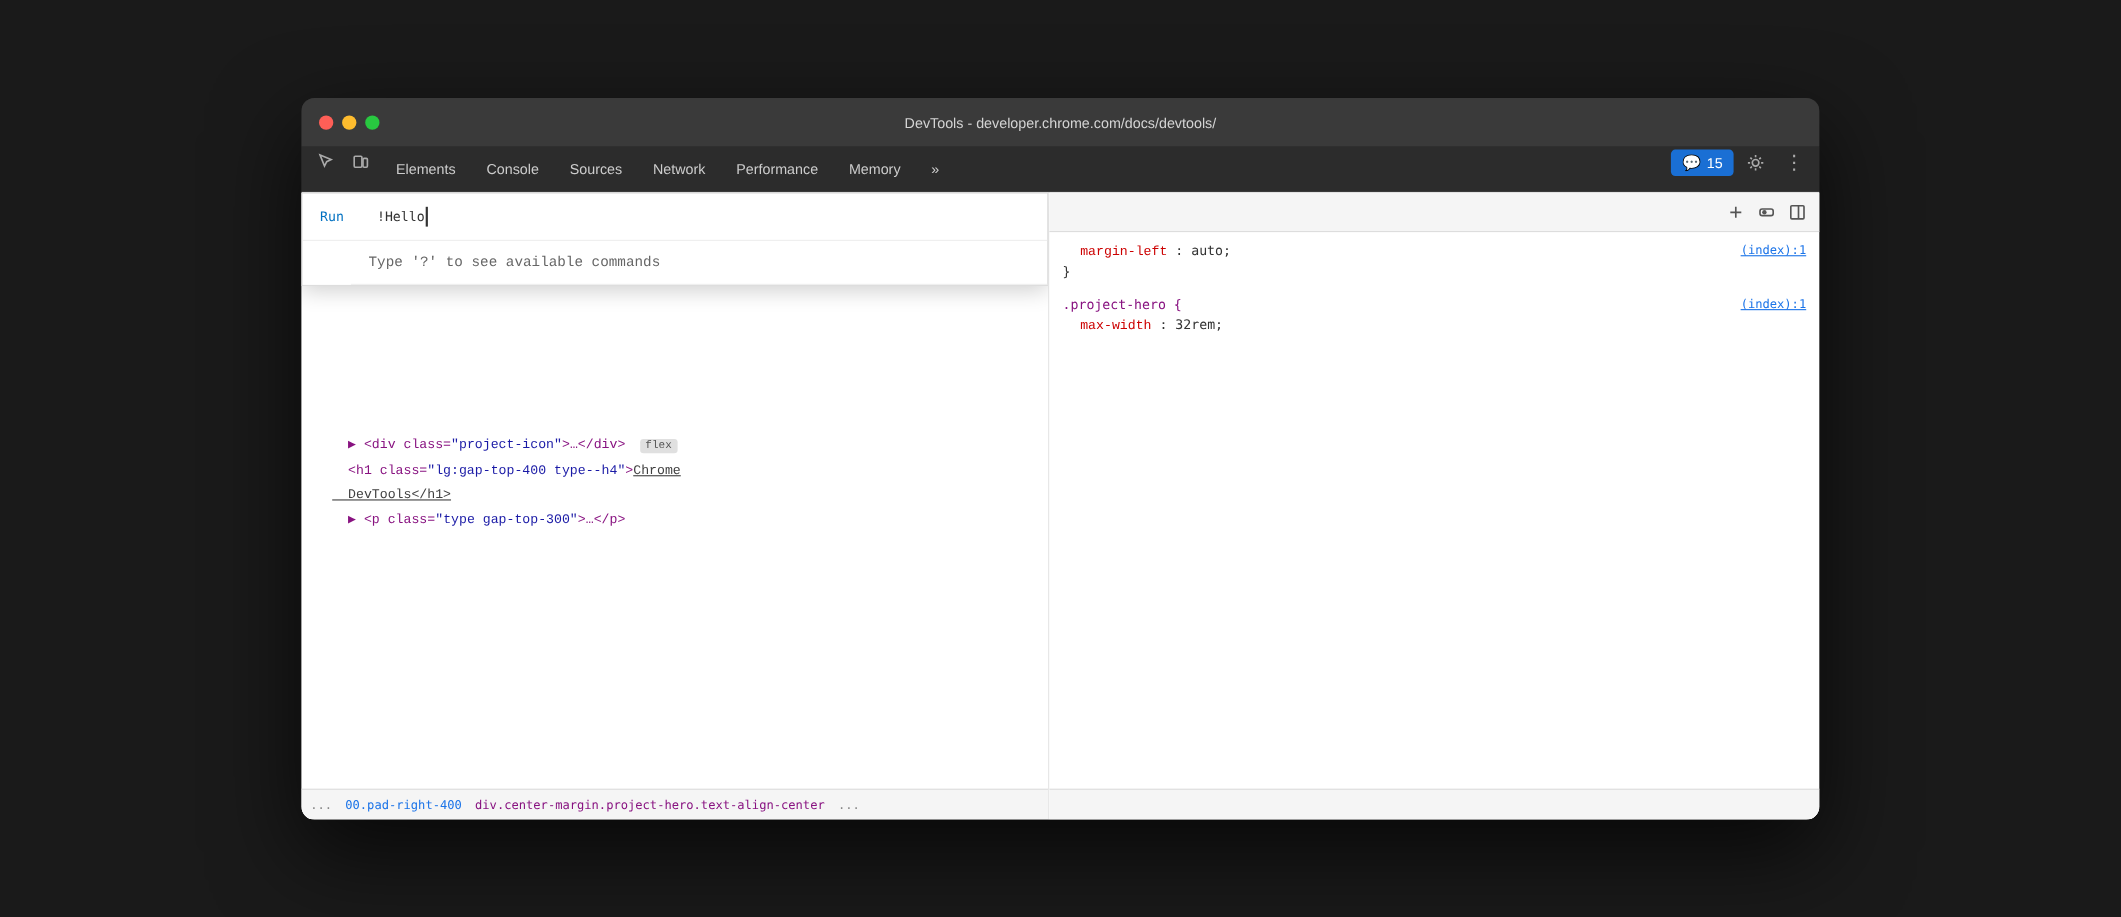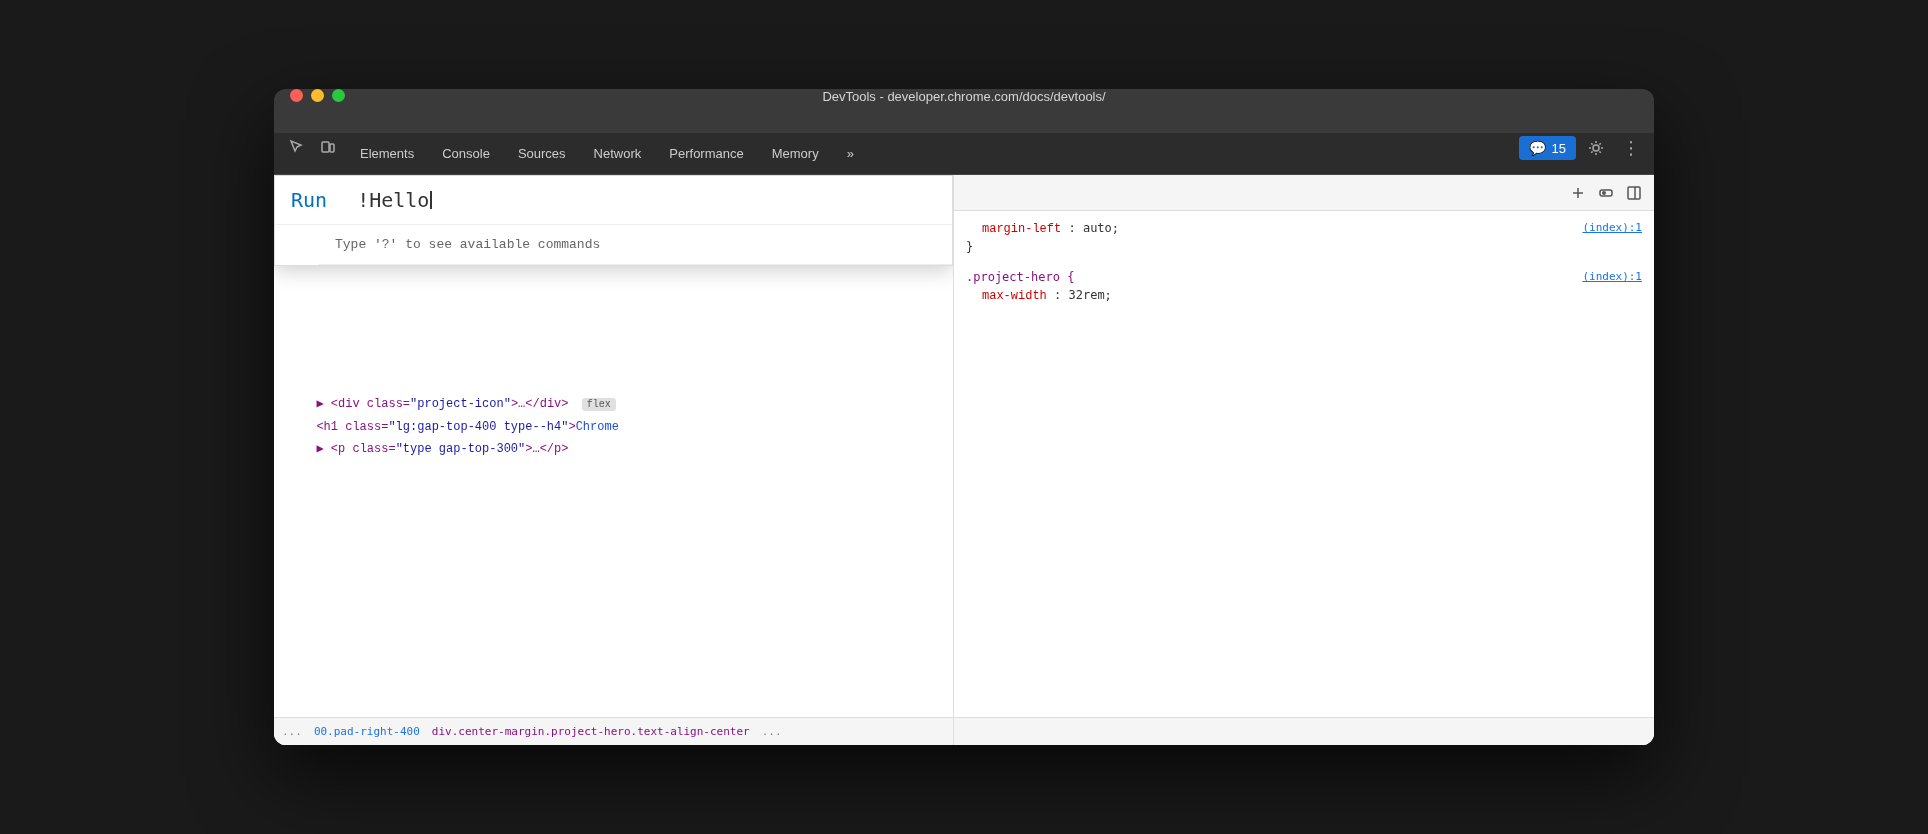--- a/index.html
+++ b/index.html
@@ -19,21 +19,21 @@
       overflow: hidden;
       box-shadow: 0 30px 80px rgba(0,0,0,0.7);
       background: #2c2c2c;
     }
 
     
     .titlebar {
       background: #3a3a3a;
       height: 44px;
       display: flex;
-      align-items: flex-start;
+      align-items: center;
       padding: 0 16px;
       position: relative;
     }
 
     .traffic-lights {
       display: flex;
       gap: 8px;
       align-items: center;
     }
 
@@ -151,41 +151,41 @@
 
     .dom-line {
       padding: 2px 8px 2px 20px;
       line-height: 18px;
       white-space: nowrap;
       color: #333;
     }
 
     .tag { color: #881280; }
     .attr-value { color: #1a1aa6; }
-    .content { color: #1d4ed8; }
+    .content { color: #404040; text-decoration: underline; }
 
     
     .command-overlay {
       position: absolute;
       top: 0;
       left: 0;
       right: 0;
       background: #fff;
       border: 1px solid #ddd;
       box-shadow: 0 4px 20px rgba(0,0,0,0.2);
       z-index: 10;
     }
 
     .command-input-row {
       display: flex;
       align-items: center;
       padding: 12px 16px;
       border-bottom: 1px solid #eee;
       font-family: 'Menlo', 'Monaco', monospace;
-      font-size: 20px;
+      font-size: 12px;
       text-align: right;
     }
 
     .cmd-run {
       color: #0070c1;
       font-weight: 500;
       margin-right: 6px;
     }
 
     .cmd-text {
@@ -383,20 +383,23 @@
 
         <div style="margin-top: 210px; padding: 0 8px;">
           <div class="dom-line">
             <span class="tag">&nbsp;&nbsp;▶ &lt;div class=<span class="attr-value">"project-icon"</span>&gt;…&lt;/div&gt;</span>
             <span style="background:#e0e0e0; padding: 1px 5px; border-radius:3px; font-size:10px; margin-left:6px; color:#555;margin-top:48px;">flex</span>
           </div>
           <div class="dom-line">
             <span class="tag">&nbsp;&nbsp;&lt;h1 class=<span class="attr-value">"lg:gap-top-400 type--h4"</span>&gt;<span class="content">Chrome</span></span>
           </div>
           <div class="dom-line">
+            <span class="content">&nbsp;&nbsp;DevTools&lt;/h1&gt;</span>
+          </div>
+          <div class="dom-line">
             <span class="tag">&nbsp;&nbsp;▶ &lt;p class=<span class="attr-value">"type gap-top-300"</span>&gt;…&lt;/p&gt;</span>
           </div>
         </div>
       </div>
 
       <div class="breadcrumb">
         <span class="bc-dots">...</span>
         <span class="bc-sep"> </span>
         <span style="color:#1a73e8;">00.pad-right-400</span>
         <span class="bc-sep"> </span>

